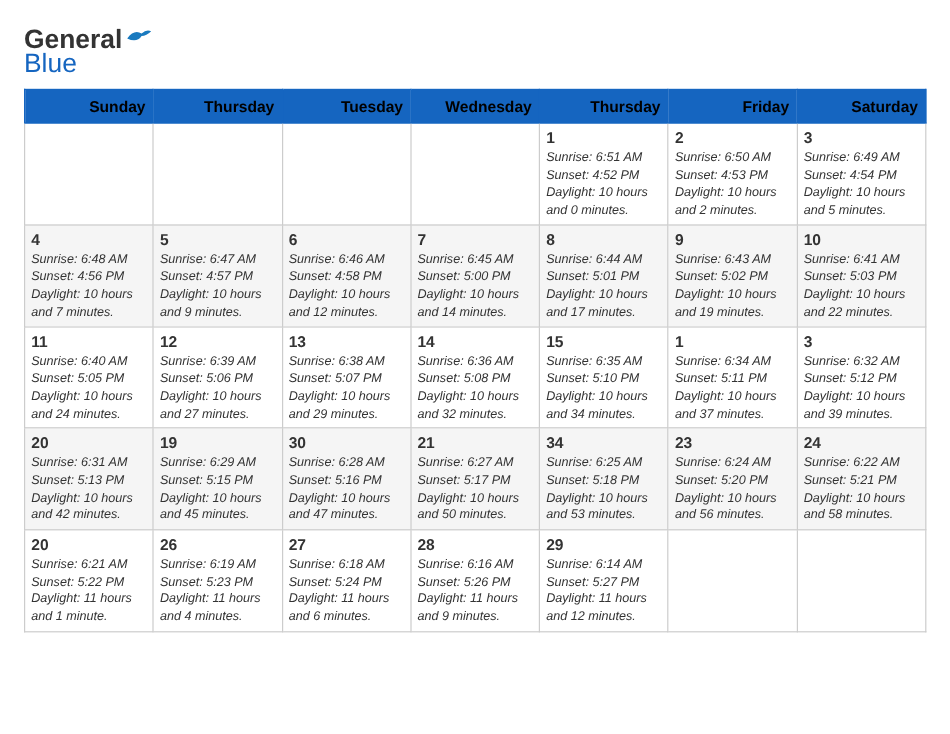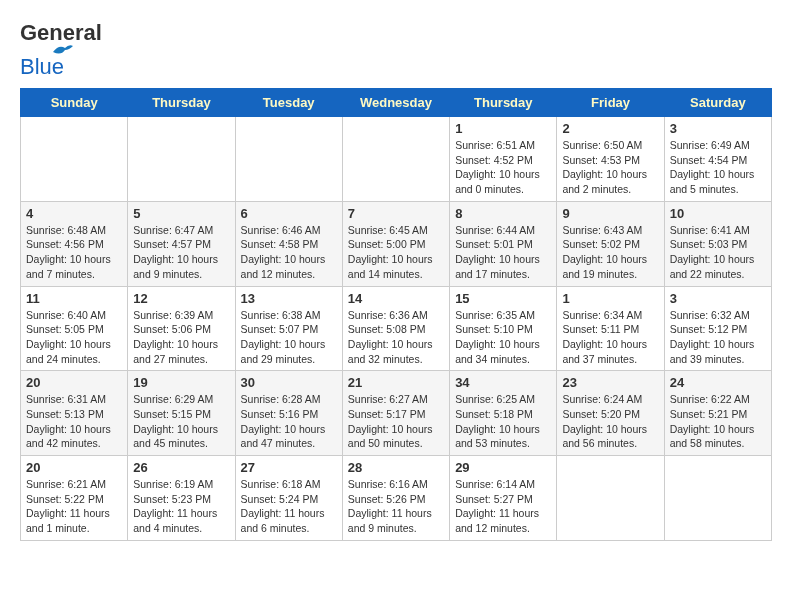--- a/index.html
+++ b/index.html
@@ -36,22 +36,22 @@
       margin-top: 2px;
     }
     .calendar {
       width: 100%;
       border-collapse: collapse;
       margin-top: 8px;
       font-size: 11px;
     }
     .calendar th {
       background-color: #1565c0;
-      color: #fef9c3;
-      text-align: center;
+      color: #000000;
+      text-align: right;
       padding: 6px 6px;
       font-size: 13px;
       font-weight: bold;
       border: 1px solid #1565c0;
     }
     .calendar td {
       vertical-align: top;
       border: 1px solid #ccc;
       padding: 4px 5px;
       width: 107px;
@@ -65,31 +65,32 @@
       font-size: 13px;
       font-weight: bold;
       color: #333;
       display: block;
       margin-bottom: 2px;
     }
     .day-info {
       color: #333;
       font-size: 10.5px;
       line-height: 1.4;
+      font-style: italic;
     }
     .empty-cell {
       background: #fff !important;
     }
   </style>
 </head>
 <body>
 
 <div class="header">
   <div class="logo">
-    <div style="display:flex;align-items:center;flex-direction:column;">
+    <div style="display:flex;align-items:center;">
       <span style="font-size:22px;font-weight:bold;color:#333;">General</span>
       <svg width="22" height="18" viewBox="0 0 22 18" style="margin-left:2px;margin-top:-4px;">
         <path d="M2,10 Q8,2 14,6 Q18,2 22,4 Q18,8 14,8 Q10,14 2,10Z" fill="#1a7abf"></path>
       </svg>
     </div>
     <span style="font-size:22px;font-weight:normal;color:#1565c0;margin-top:-6px;">Blue</span>
   </div>
   <div class="title-block">
     <div class="month-title"></div>
     <div class="location"></div>

